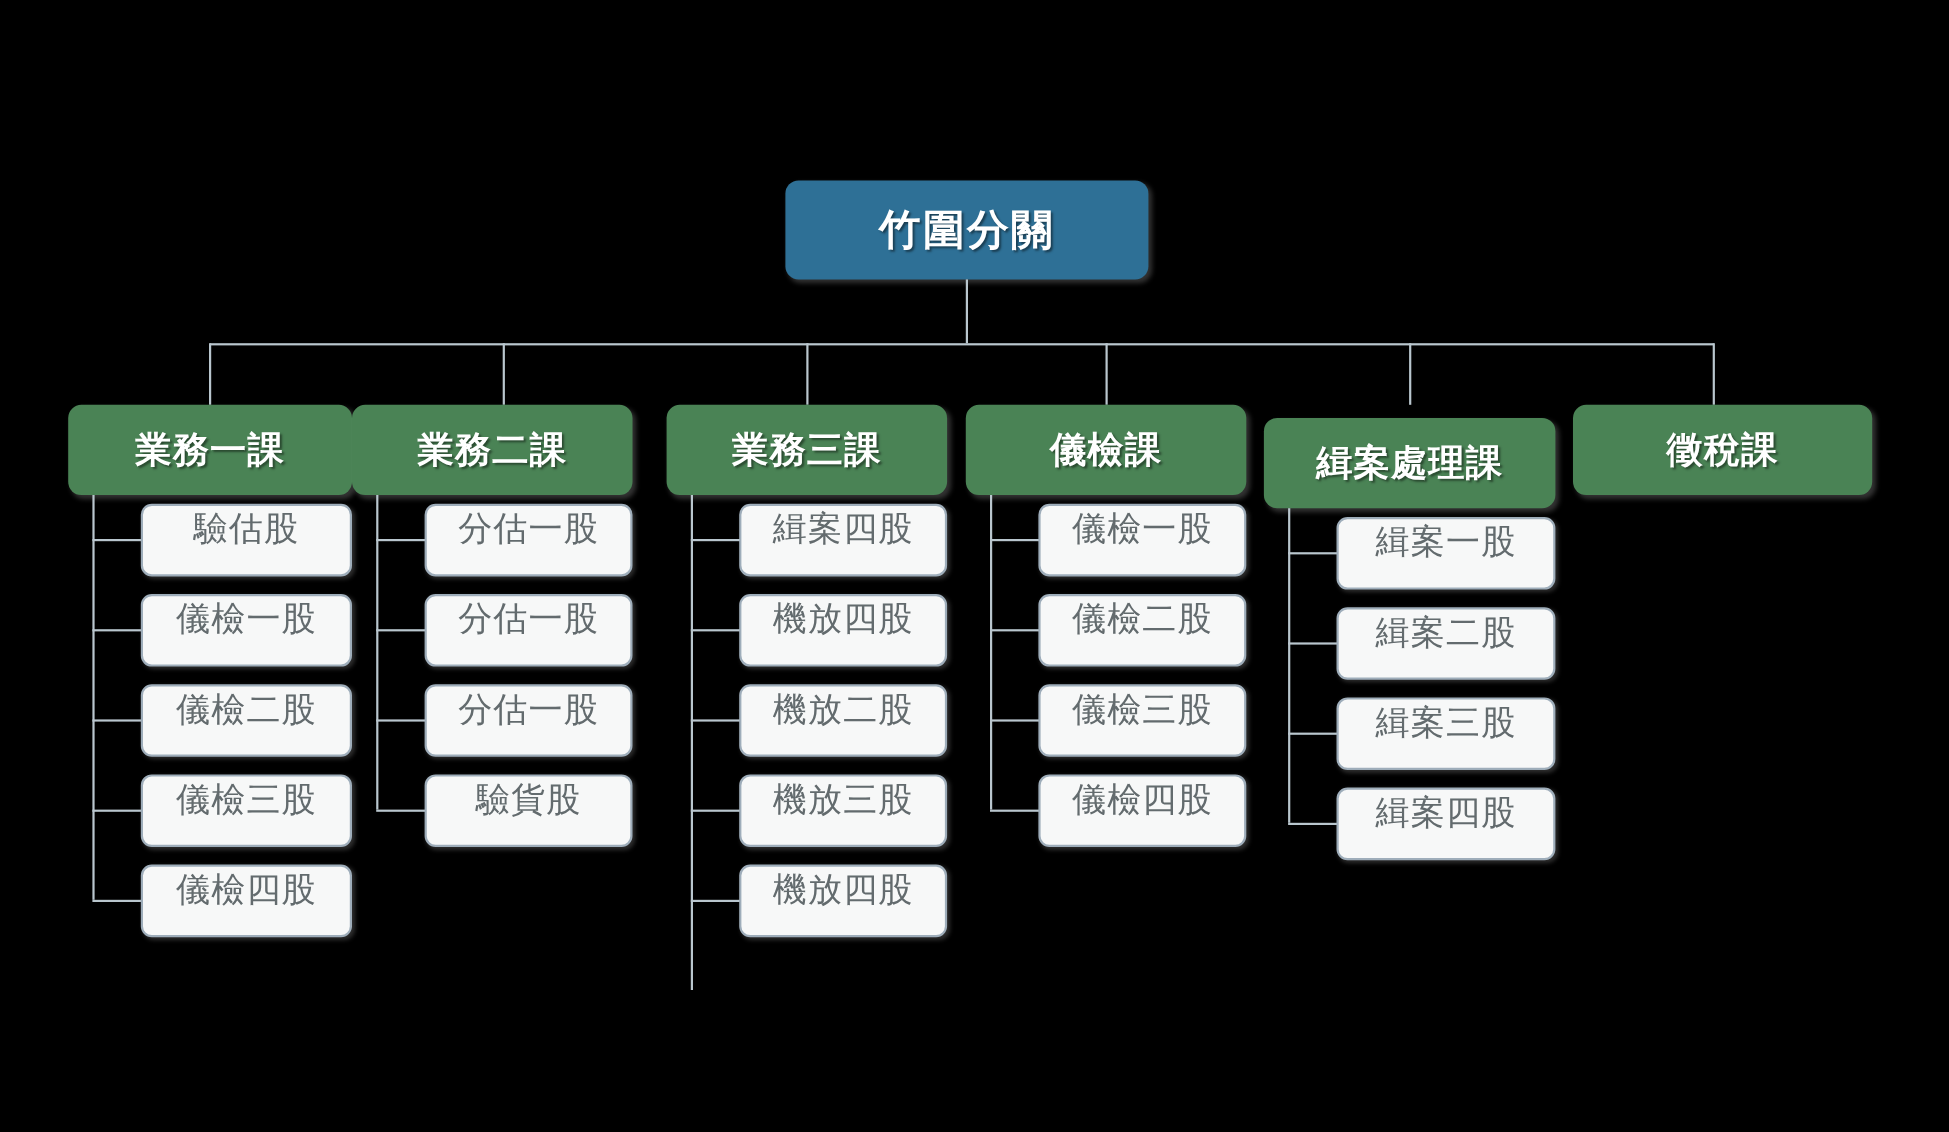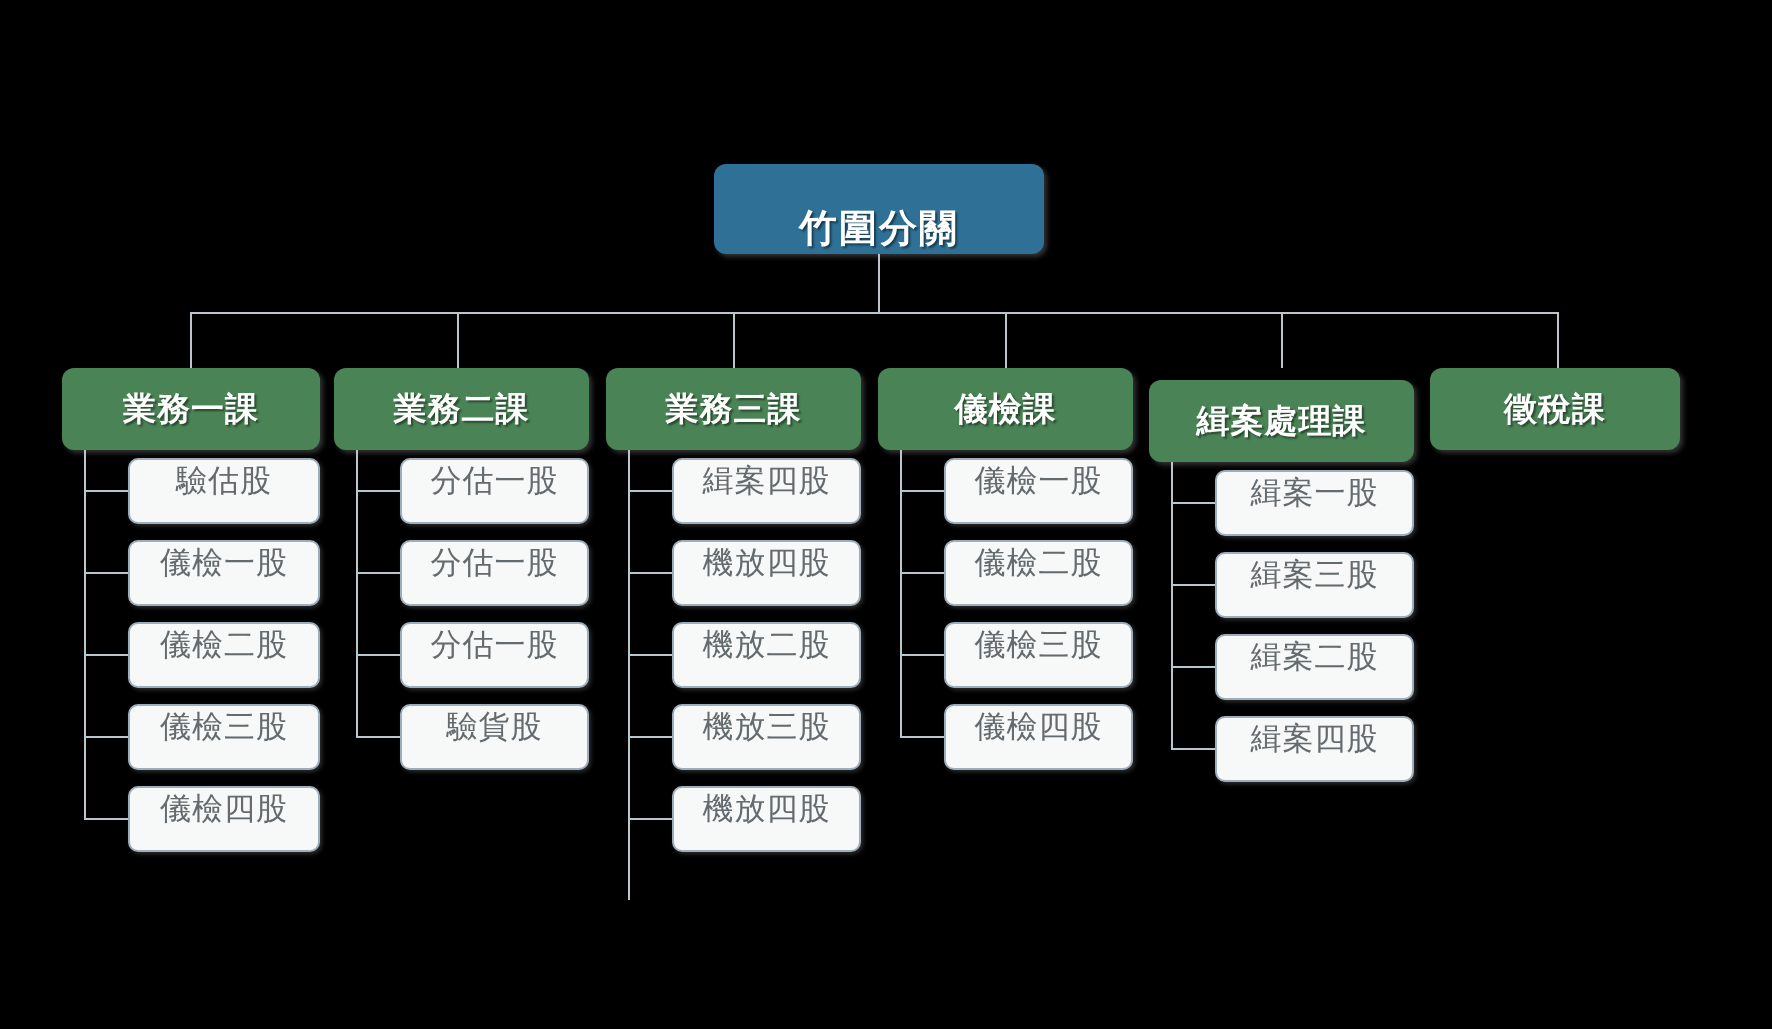--- a/index.html
+++ b/index.html
@@ -25,21 +25,21 @@
   .root-node {
     position: absolute;
     left: 714px;
     top: 164px;
     width: 330px;
     height: 90px;
     background: #2e7096;
     border-radius: 12px;
     box-shadow: 3px 3px 5px rgba(255,255,255,0.20);
     display: flex;
-    align-items: flex-end;
+    align-items: center;
     justify-content: center;
   }
   .root-node .node-label {
     color: #ffffff;
     font-size: 38px;
     font-weight: bold;
     letter-spacing: 2px;
     text-shadow: 2px 2px 2px rgba(0,0,0,0.45);
   }
 
@@ -170,21 +170,21 @@
             </div>
           </div>
           <div class="child-row">
             <div class="child-stub"></div>
             <div class="child-node">
               <span class="node-label">儀檢四股</span>
             </div>
           </div>
         </div>
       </div>
-      <div class="dept-col" style="left: 334px; width: 255px;">
+      <div class="dept-col" style="left: 320px; width: 255px;">
         <div class="dept-node">
           <span class="node-label">業務二課</span>
         </div>
         <div class="children-wrap">
           <div class="spine" style="height: 286px;"></div>
           <div class="child-row">
             <div class="child-stub"></div>
             <div class="child-node">
               <span class="node-label">分估一股</span>
             </div>
@@ -287,37 +287,37 @@
           <div class="spine" style="height: 286px;"></div>
           <div class="child-row">
             <div class="child-stub"></div>
             <div class="child-node">
               <span class="node-label">緝案一股</span>
             </div>
           </div>
           <div class="child-row">
             <div class="child-stub"></div>
             <div class="child-node">
+              <span class="node-label">緝案二股</span>
+            </div>
+          </div>
+          <div class="child-row">
+            <div class="child-stub"></div>
+            <div class="child-node">
               <span class="node-label">緝案三股</span>
             </div>
           </div>
           <div class="child-row">
             <div class="child-stub"></div>
             <div class="child-node">
-              <span class="node-label">緝案二股</span>
-            </div>
-          </div>
-          <div class="child-row">
-            <div class="child-stub"></div>
-            <div class="child-node">
               <span class="node-label">緝案四股</span>
             </div>
           </div>
         </div>
       </div>
-      <div class="dept-col" style="left: 1430px; width: 250px;">
+      <div class="dept-col" style="left: 1430px; width: 272px;">
         <div class="dept-node">
           <span class="node-label">徵稅課</span>
         </div>
       </div>
     </div>
 
 </div>
 
 </body></html>

